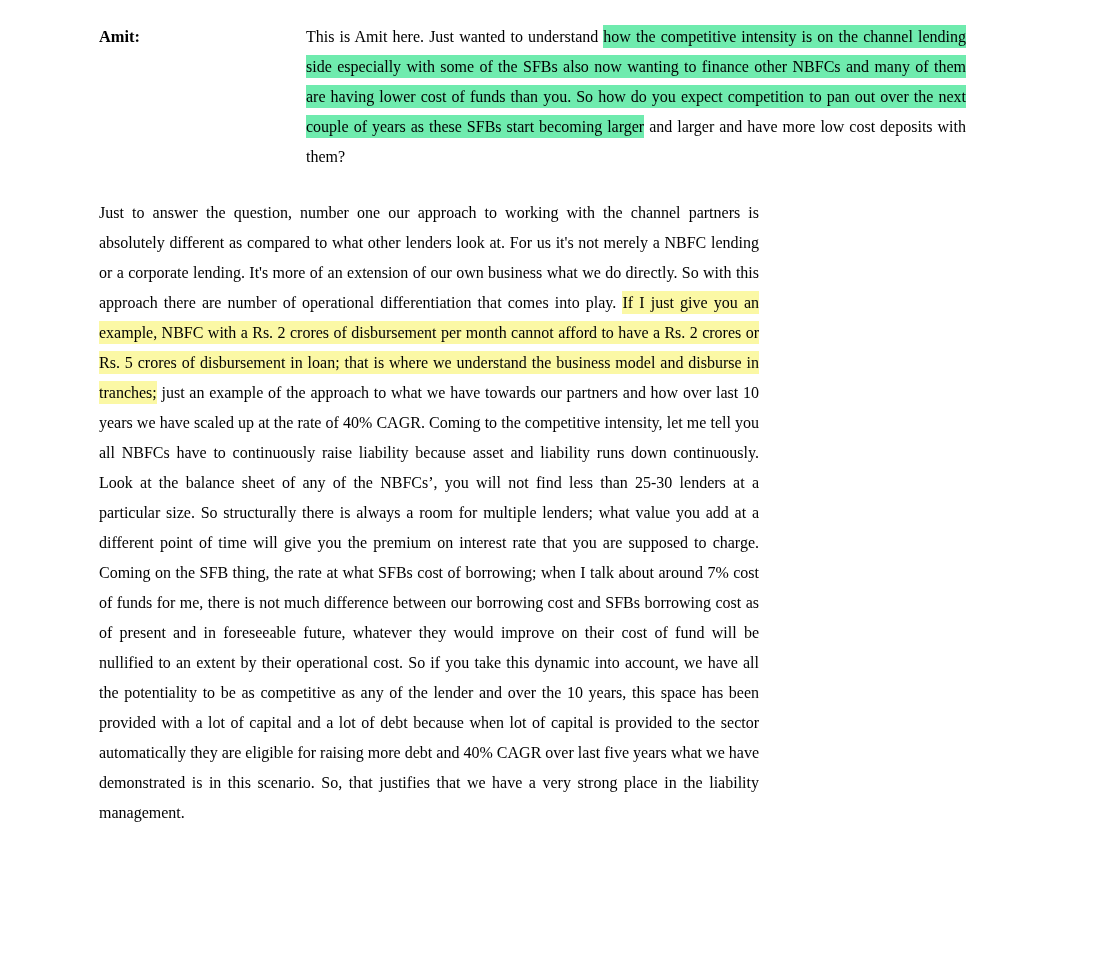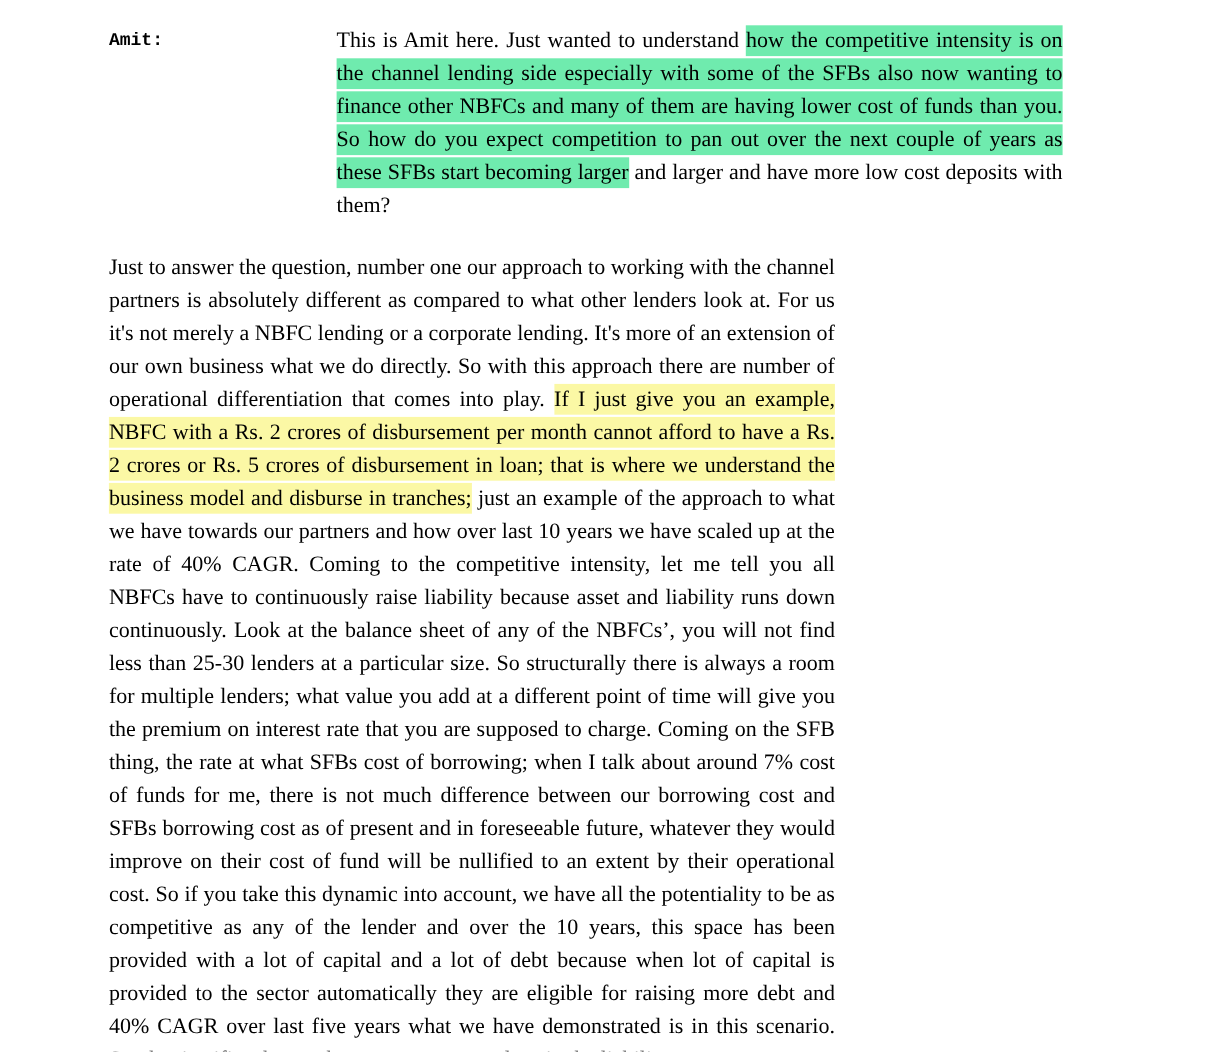--- a/index.html
+++ b/index.html
@@ -25,26 +25,25 @@
     align-items: flex-start;
     margin-bottom: 26px;
   }
   .speaker {
     width: 207px;
     flex-shrink: 0;
     font-weight: bold;
     font-size: 16.4px;
     line-height: 30px;
     color: #000000;
-    font-family: Liberation Mono, monospace;
   }
   .speech {
     width: 660px;
     text-align: justify;
-    font-size: 20px;
+    font-size: 16px;
     line-height: 30px;
     color: #000000;
   }
   .speech span, .speech mark {
     color: #000000;
   }
   mark.hl-green {
     background: var(--hl-green, #6febae);
     padding: 3px 0;
   }

